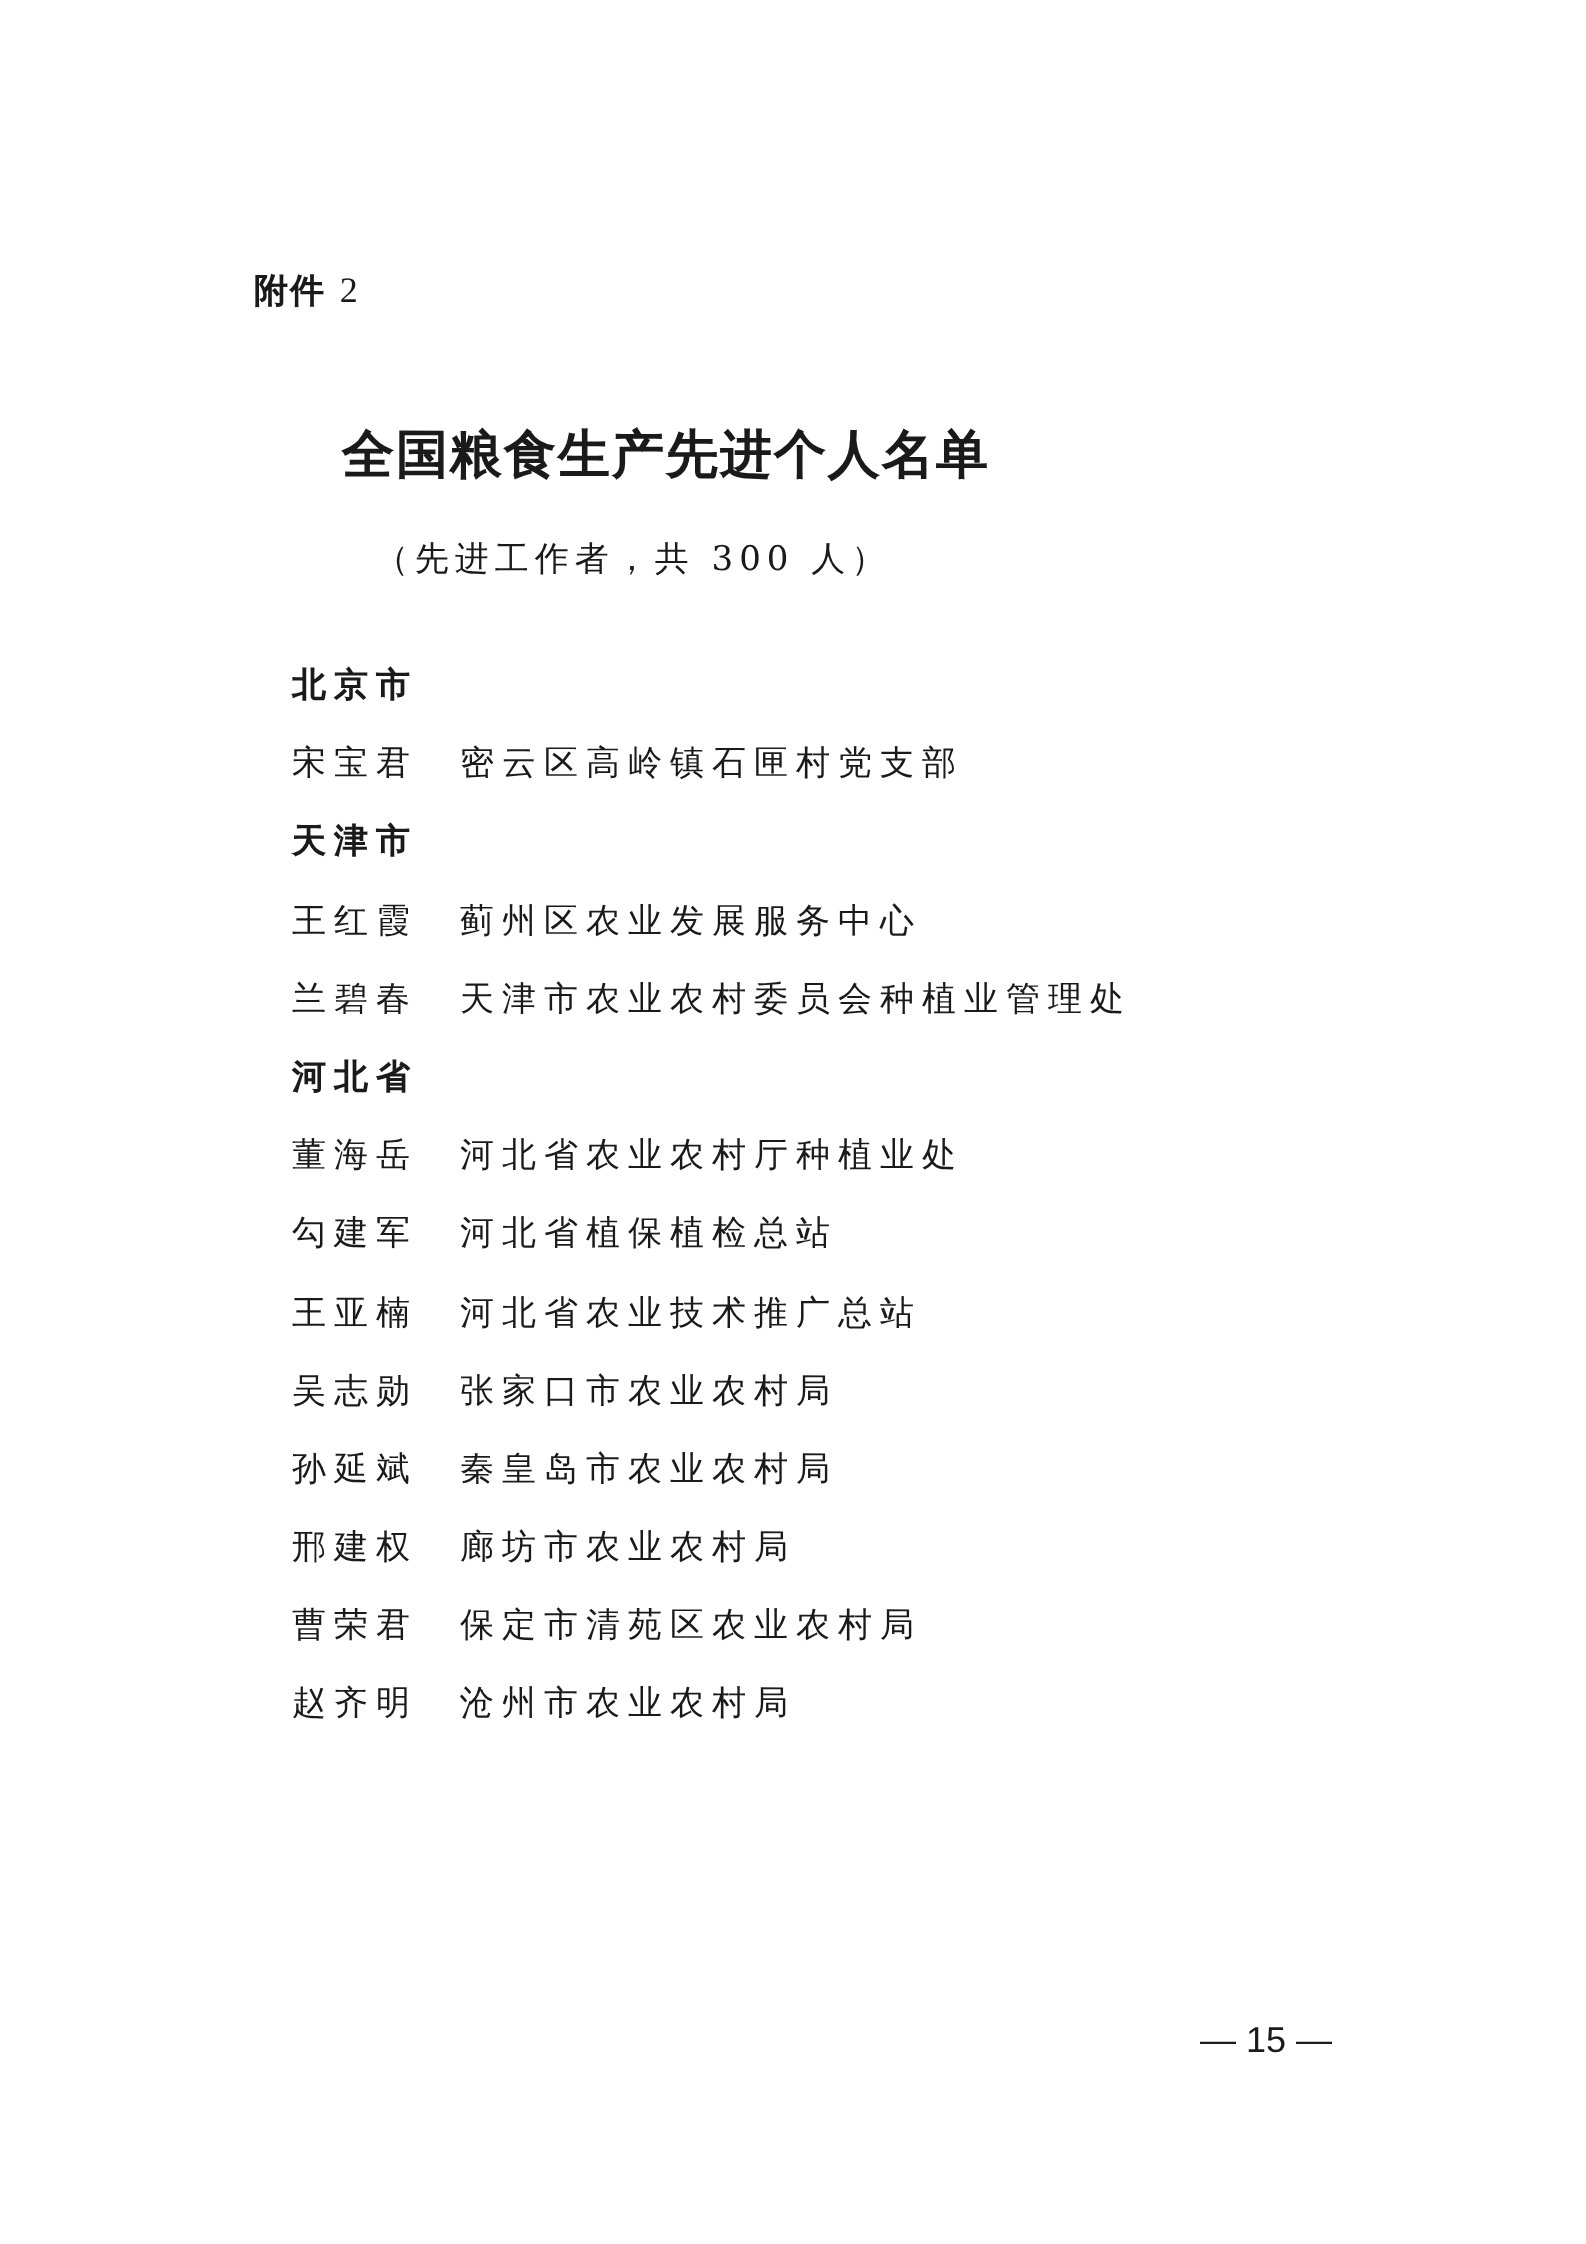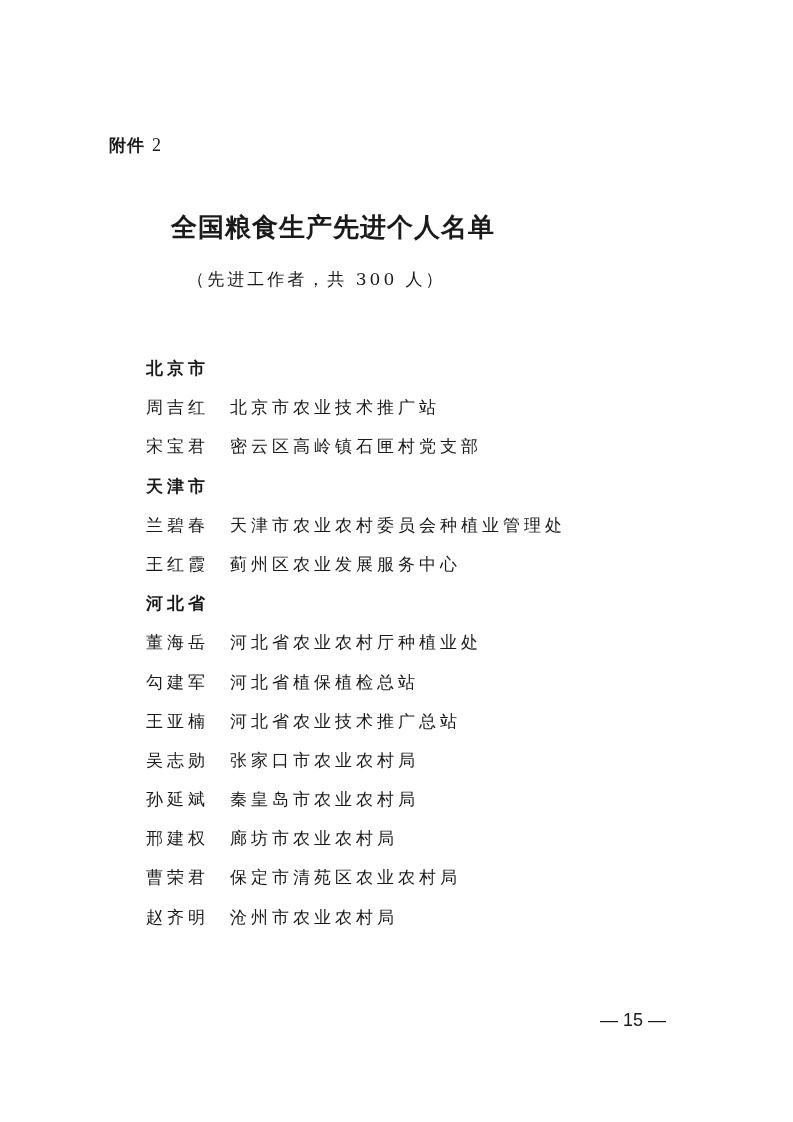--- a/index.html
+++ b/index.html
@@ -1,25 +1,25 @@
 <!DOCTYPE html>
 <html><head>
 <meta charset="utf-8">
 <style>
   html, body { margin: 0; padding: 0; background: #ffffff; }
   body { width: 793px; height: 1122px; position: relative; overflow: hidden;
          font-family: "DejaVu Serif", "Liberation Serif", serif; color: #1a1a1a; }
-  .attach { position: absolute; left: 87px; top: 134px; font-size: 17px; font-weight: bold;
+  .attach { position: absolute; left: 105px; top: 134px; font-size: 17px; font-weight: bold;
             font-family: "DejaVu Sans", "Liberation Sans", sans-serif; letter-spacing: 1px; padding-left: 22px; }
   .attach .num { font-family: "Liberation Serif", serif; font-weight: normal; font-size: 18px; }
   .title { position: absolute; left: 0; width: 666px; top: 210px; text-align: center;
            font-size: 26px; font-weight: bold; letter-spacing: 1px; }
   .subtitle { position: absolute; left: 0; width: 633px; top: 268px; text-align: center;
               font-size: 17px; letter-spacing: 3px; }
-  .list { position: absolute; left: 146px; top: 349px; width: 560px; }
+  .list { position: absolute; left: 146px; top: 324px; width: 560px; }
   .row { height: 39.2px; line-height: 39.2px; font-size: 17px; white-space: nowrap; }
   .prov { font-weight: bold; font-family: "DejaVu Sans", "Liberation Sans", sans-serif;
           letter-spacing: 4px; font-size: 17px; }
   .name { display: inline-block; width: 84px; letter-spacing: 4px; }
   .org { display: inline-block; letter-spacing: 4px; }
   .page { position: absolute; left: 600px; top: 1010px; font-size: 18px;
           font-family: Liberation Sans, sans-serif; }
 </style>
 </head>
 <body>
@@ -28,32 +28,29 @@
   <span>附件</span>
   <span class="num">2</span>
 </div>
 
 <div class="title">全国粮食生产先进个人名单</div>
 <div class="subtitle">（先进工作者，共 300 人）</div>
 
 <div class="list">
   <div class="row prov">北京市</div>
   <div class="row">
-    <span class="name">周吉红</span><span class="org">北京市农业技术推广站</span>
-  </div>
-  <div class="row">
     <span class="name">宋宝君</span><span class="org">密云区高岭镇石匣村党支部</span>
   </div>
 
   <div class="row prov">天津市</div>
   <div class="row">
-    <span class="name">兰碧春</span><span class="org">天津市农业农村委员会种植业管理处</span>
+    <span class="name">王红霞</span><span class="org">蓟州区农业发展服务中心</span>
   </div>
   <div class="row">
-    <span class="name">王红霞</span><span class="org">蓟州区农业发展服务中心</span>
+    <span class="name">兰碧春</span><span class="org">天津市农业农村委员会种植业管理处</span>
   </div>
 
   <div class="row prov">河北省</div>
   <div class="row">
     <span class="name">董海岳</span><span class="org">河北省农业农村厅种植业处</span>
   </div>
   <div class="row">
     <span class="name">勾建军</span><span class="org">河北省植保植检总站</span>
   </div>
   <div class="row">

